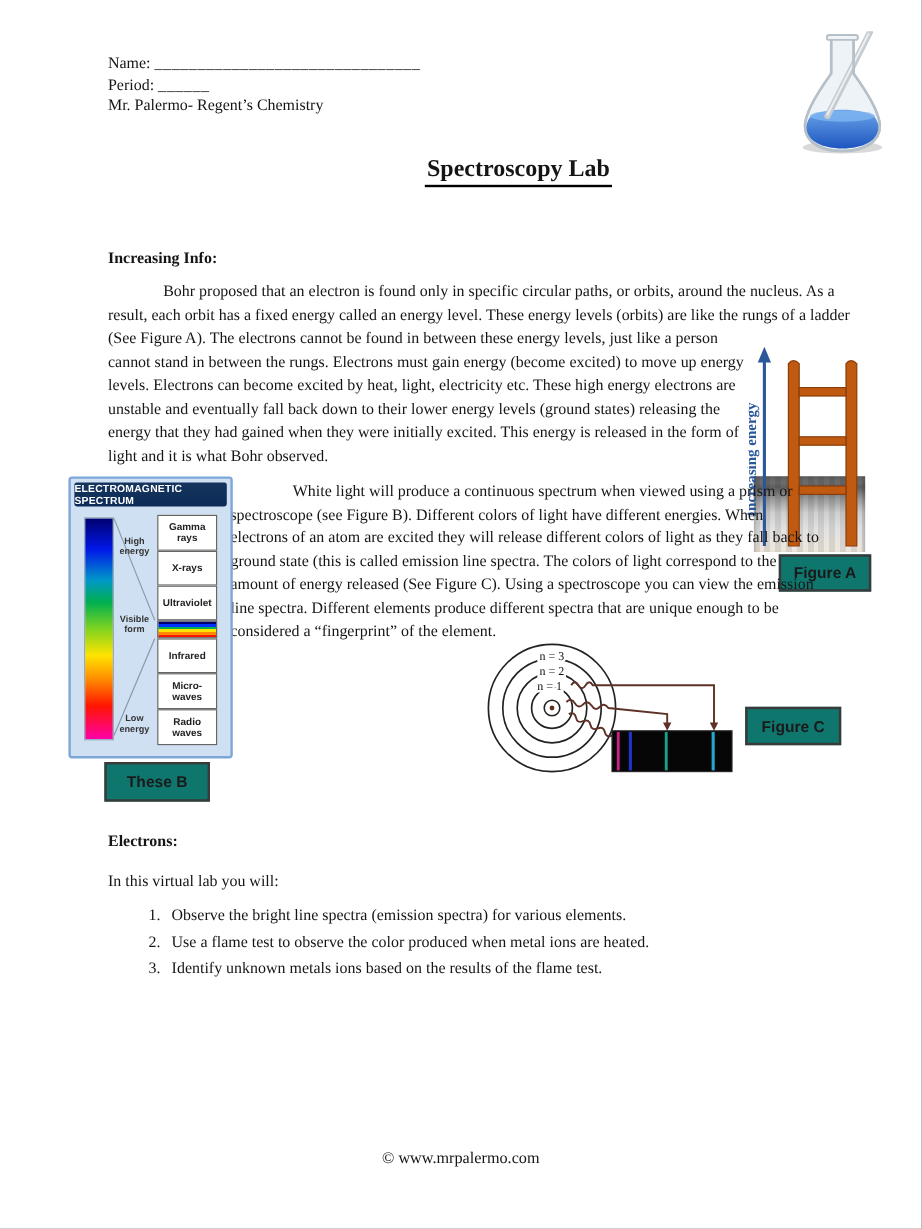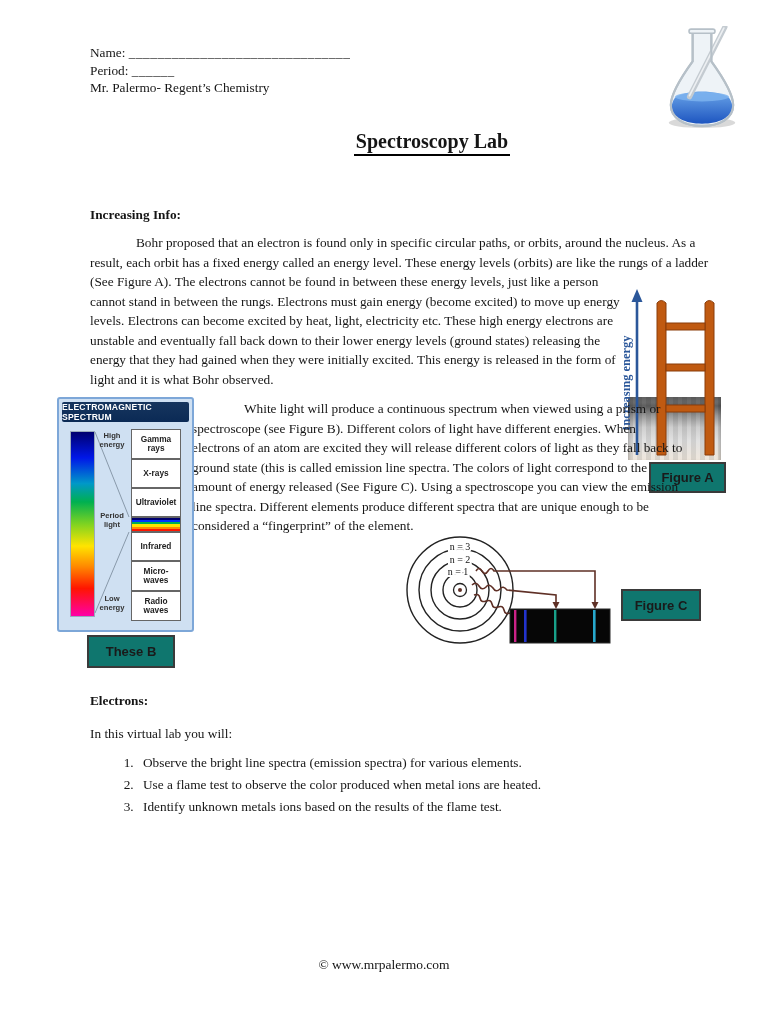--- a/index.html
+++ b/index.html
@@ -111,22 +111,22 @@
 
   <div class="abs body-text" style="left:192px;top:399px;width:492px;text-indent:52px;">White light will produce a continuous spectrum when viewed using a prism or spectroscope (see Figure B).  Different colors of light have different energies.  When electrons of an atom are excited they will release different colors of light as they fall back to ground state (this is called emission line spectra.  The colors of light correspond to the amount of energy released (See Figure C).  Using a spectroscope you can view the emission line spectra.  Different elements produce different spectra that are unique enough to be considered a “fingerprint” of the element.</div>
 
   <div class="abs emfig" style="left:57px;top:397px;width:133px;height:231px;">
     <div class="embanner">ELECTROMAGNETIC SPECTRUM</div>
     <div class="embar"></div>
     <svg class="abs" style="left:0;top:0;" width="133" height="231">
       <line x1="36" y1="33" x2="70" y2="118" stroke="#8899aa" stroke-width="1"></line>
       <line x1="36" y1="214" x2="70" y2="133" stroke="#8899aa" stroke-width="1"></line>
     </svg>
-    <div class="emlabel" style="left:35px;top:33px;">High energy</div>
-    <div class="emlabel" style="left:35px;top:113px;">Period light</div>
+    <div class="emlabel" style="left:35px;top:48px;">High energy</div>
+    <div class="emlabel" style="left:35px;top:113px;">Visible form</div>
     <div class="emlabel" style="left:35px;top:196px;">Low energy</div>
     <div class="emboxcol">
       <div class="embox" style="height:28px;">Gamma rays</div>
       <div class="embox" style="height:27px;">X-rays</div>
       <div class="embox" style="height:27px;">Ultraviolet</div>
       <div class="emstrip"></div>
       <div class="embox" style="height:27px;">Infrared</div>
       <div class="embox" style="height:28px;">Micro-waves</div>
       <div class="embox" style="height:28px;">Radio waves</div>
     </div>

